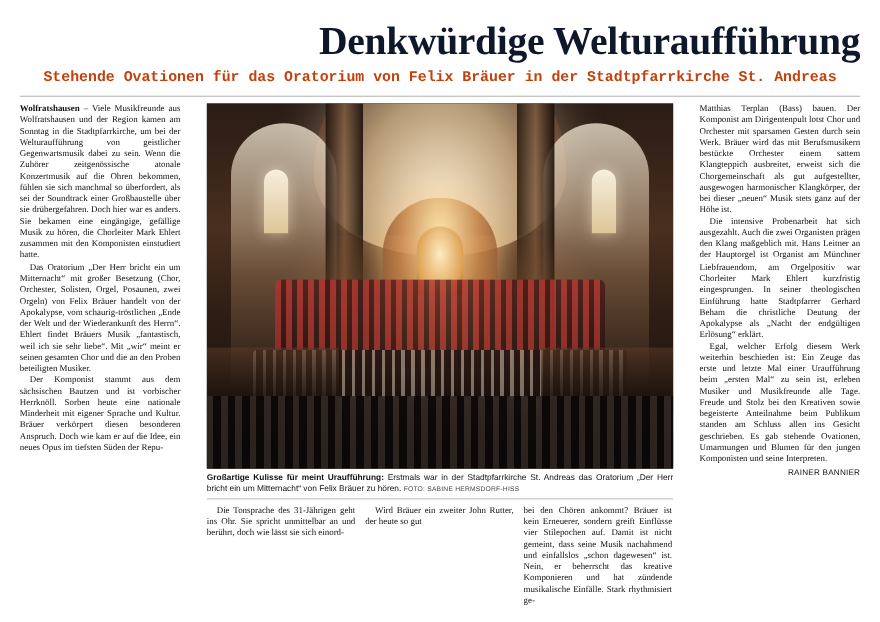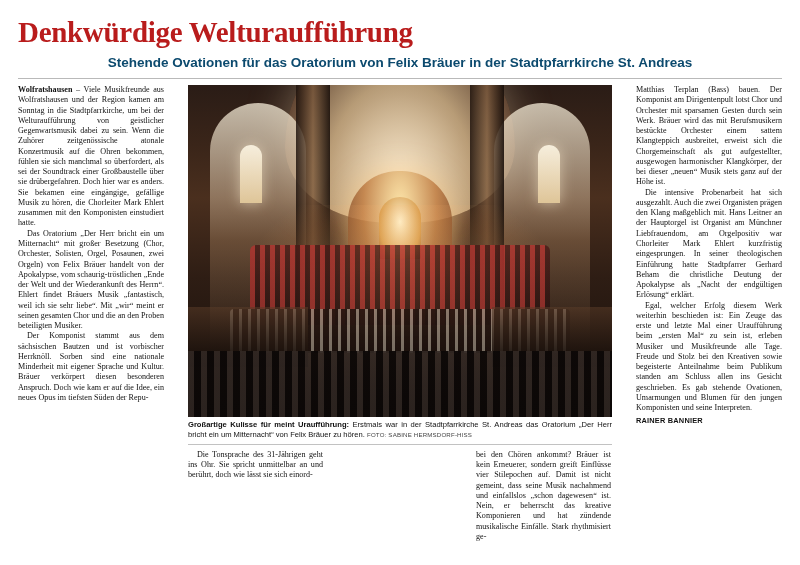--- a/index.html
+++ b/index.html
@@ -16,34 +16,34 @@
   }
   .page {
     position: relative;
     width: 800px;
     height: 565px;
     background: #fff;
     box-sizing: border-box;
     padding: 10px 18px 6px 18px;
   }
   .headline {
-    text-align: left;
+    text-align: right;
     font-family: "Liberation Serif", serif;
     font-weight: bold;
-    font-size: 29px;
+    font-size: 36px;
     letter-spacing: -0.3px;
     margin: 6px 0 6px 0;
-    color: #b91c1c;
+    color: #0f172a;
   }
   .subhead {
     text-align: center;
-    font-family: Liberation Sans, sans-serif;
+    font-family: Liberation Mono, monospace;
     font-weight: bold;
     font-size: 13.5px;
-    color: #0c4a6e;
+    color: #c2410c;
     margin: 0 0 8px 0;
   }
   .rule {
     border-top: 1px solid #b9b9b9;
     margin: 4px 0 6px 0;
   }
   .cols {
     display: flex;
     gap: 24px;
     align-items: flex-start;
@@ -239,43 +239,43 @@
     hyphens: auto;
   }
   .subcol p {
     margin: 0;
     text-indent: 9px;
   }
   .subcol p.first {
     text-indent: 0;
   }
   .byline {
-    text-align: left;
+    text-align: right;
     font-family: "Liberation Sans", sans-serif;
-    font-weight: bold;
+    font-weight: normal;
     font-size: 7.4px;
     margin-top: 2px;
     letter-spacing: 0.2px;
   }
 </style>
 </head>
 <body>
 
 <div class="page">
 
   <h1 class="headline">Denkwürdige Welturaufführung</h1>
   <div class="subhead">Stehende Ovationen für das Oratorium von Felix Bräuer in der Stadtpfarrkirche St. Andreas</div>
   <div class="rule"></div>
 
   <div class="cols">
 
     <div class="col">
       <p class="first"><span class="dateline">Wolfratshausen</span> – Viele Musikfreunde aus Wolfratshausen und der Region kamen am Sonntag in die Stadtpfarrkirche, um bei der Welturaufführung von geistlicher Gegenwartsmusik dabei zu sein. Wenn die Zuhörer zeitgenössische atonale Konzertmusik auf die Ohren bekommen, fühlen sie sich manchmal so überfordert, als sei der Soundtrack einer Großbaustelle über sie drübergefahren. Doch hier war es anders. Sie bekamen eine eingängige, gefällige Musik zu hören, die Chorleiter Mark Ehlert zusammen mit den Komponisten einstudiert hatte.</p>
       <p>Das Oratorium „Der Herr bricht ein um Mitternacht“ mit großer Besetzung (Chor, Orchester, Solisten, Orgel, Posaunen, zwei Orgeln) von Felix Bräuer handelt von der Apokalypse, vom schaurig-tröstlichen „Ende der Welt und der Wiederankunft des Herrn“. Ehlert findet Bräuers Musik „fantastisch, weil ich sie sehr liebe“. Mit „wir“ meint er seinen gesamten Chor und die an den Proben beteiligten Musiker.</p>
-      <p>Der Komponist stammt aus dem sächsischen Bautzen und ist vorbischer Herrknöll. Sorben sind eine nationale Minderheit mit eigener Sprache und Kultur. Bräuer verkörpert diesen besonderen Anspruch. Doch wie kam er auf die Idee, ein neues Opus im tiefsten Süden der Repu-</p>
+      <p>Der Komponist stammt aus dem sächsischen Bautzen und ist vorbischer Herrknöll. Sorben heute eine nationale Minderheit mit eigener Sprache und Kultur. Bräuer verkörpert diesen besonderen Anspruch. Doch wie kam er auf die Idee, ein neues Opus im tiefsten Süden der Repu-</p>
     </div>
 
     <div class="col-wide">
 
       <div class="photo-wrap">
         <div class="photo">
           <div class="ph-bg"></div>
           <div class="ph-vault"></div>
           <div class="ph-arch-l"></div>
           <div class="ph-arch-r"></div>
@@ -296,20 +296,21 @@
           <span class="credit">FOTO: SABINE HERMSDORF-HISS</span>
         </div>
         <div class="cap-rule"></div>
       </div>
 
       <div class="subcols">
         <div class="subcol">
           <p>Die Tonsprache des 31-Jährigen geht ins Ohr. Sie spricht unmittelbar an und berührt, doch wie lässt sie sich einord-</p>
         </div>
         <div class="subcol">
+          <p>Wird Bräuer ein zweiter John Rutter, der heute so gut</p>
         </div>
         <div class="subcol">
           <p class="first">bei den Chören ankommt? Bräuer ist kein Erneuerer, sondern greift Einflüsse vier Stilepochen auf. Damit ist nicht gemeint, dass seine Musik nachahmend und einfallslos „schon dagewesen“ ist. Nein, er beherrscht das kreative Komponieren und hat zündende musikalische Einfälle. Stark rhythmisiert ge-</p>
         </div>
       </div>
     </div>
 
     <div class="col">
       <p class="first">Matthias Terplan (Bass) bauen. Der Komponist am Dirigentenpult lotst Chor und Orchester mit sparsamen Gesten durch sein Werk. Bräuer wird das mit Berufsmusikern bestückte Orchester einem sattem Klangteppich ausbreitet, erweist sich die Chorgemeinschaft als gut aufgestellter, ausgewogen harmonischer Klangkörper, der bei dieser „neuen“ Musik stets ganz auf der Höhe ist.</p>
       <p>Die intensive Probenarbeit hat sich ausgezahlt. Auch die zwei Organisten prägen den Klang maßgeblich mit. Hans Leitner an der Hauptorgel ist Organist am Münchner Liebfrauendom, am Orgelpositiv war Chorleiter Mark Ehlert kurzfristig eingesprungen. In seiner theologischen Einführung hatte Stadtpfarrer Gerhard Beham die christliche Deutung der Apokalypse als „Nacht der endgültigen Erlösung“ erklärt.</p>

